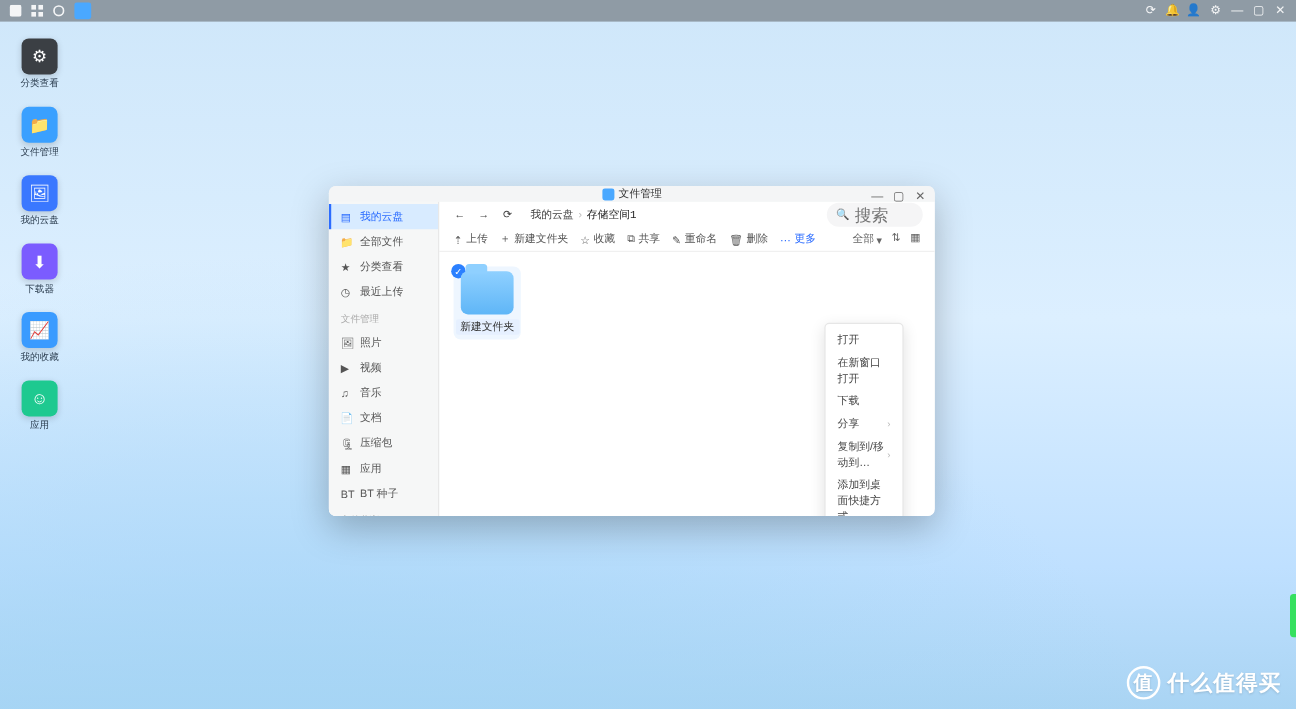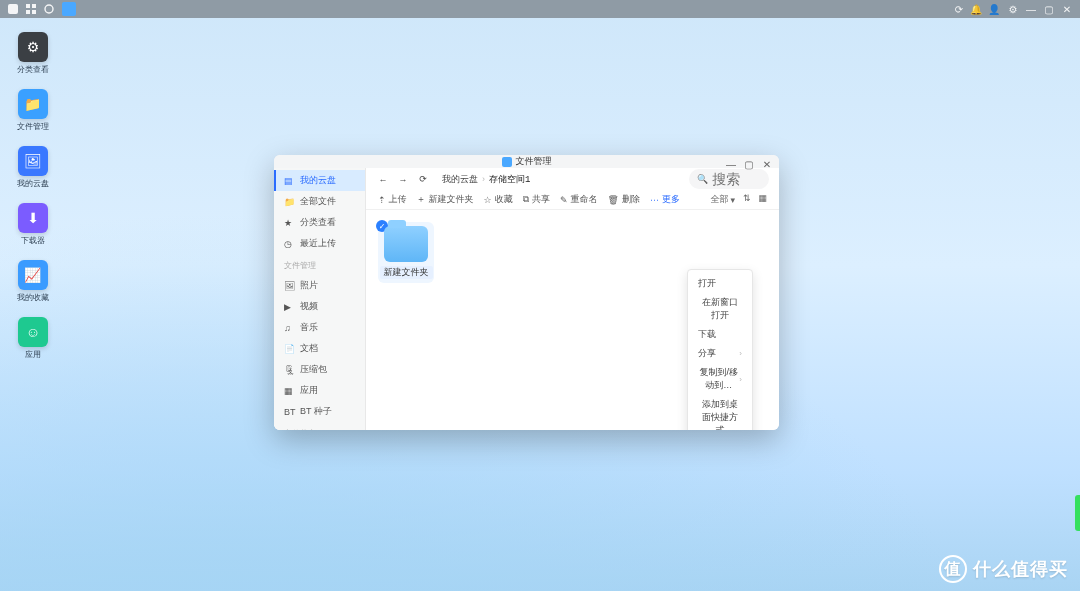--- a/index.html
+++ b/index.html
@@ -59,21 +59,21 @@
 .content { flex:1; padding:12px; position:relative; }
 .folder { width:56px; display:flex; flex-direction:column; align-items:center; gap:4px; position:relative; }
 .folder .fic { width:44px; height:36px; border-radius:6px; background:linear-gradient(180deg,#8fd0ff,#5fb6f7); position:relative; }
 .folder .fic:before{ content:""; position:absolute; top:-6px; left:4px; width:18px; height:8px; border-radius:3px 3px 0 0; background:#8fd0ff; }
 .folder .chk{ position:absolute; top:-2px; left:-2px; width:12px; height:12px; border-radius:50%; background:#2b80ff; color:#fff; font-size:8px; display:flex; align-items:center; justify-content:center; }
 .folder .flbl{ font-size:9px; color:#333; text-align:center; }
 .folder.sel .flbl{ background:#e6f0ff; padding:0 4px; border-radius:2px; }
 .folder.sel{ background:#eef6ff; border-radius:6px; padding:4px 0;}
 
 .context { position:absolute; left:321px; top:59px; width:66px; background:#fff; border:1px solid #e6e6e6; border-radius:4px; box-shadow:0 4px 12px rgba(0,0,0,.12); padding:4px 0; font-size:9px; color:#444; }
-.context .mi{ padding:3px 10px; display:flex; align-items:center; justify-content:space-between; cursor:pointer;text-align:center; }
+.context .mi{ padding:3px 10px; display:flex; align-items:center; justify-content:space-between; cursor:pointer; }
 .context .mi .arr{ color:#bbb; font-size:8px; }
 
 
 .wm { position:absolute; right:12px; bottom:8px; display:flex; align-items:center; gap:6px; color:#fff; font-weight:700; font-size:18px; letter-spacing:1px; text-shadow:0 1px 2px rgba(0,0,0,.15);}
 .wm .badge{ width:28px; height:28px; border-radius:50%; border:2px solid #fff; display:flex; align-items:center; justify-content:center; font-size:16px;}
 .scroll-handle{ position:absolute; right:0; bottom:60px; width:5px; height:36px; background:#35e05f; border-radius:3px 0 0 3px; }
 svg{display:block;}
 </style>
 </head>
 <body>

